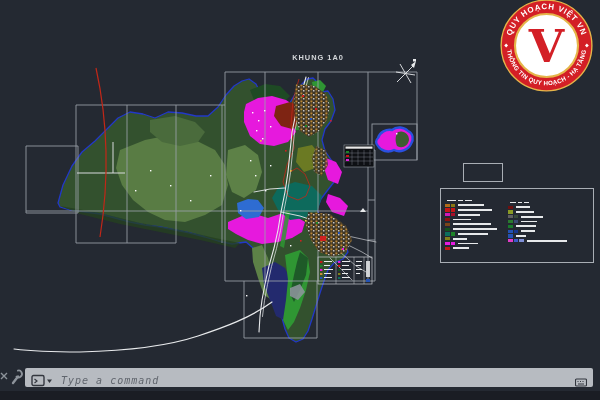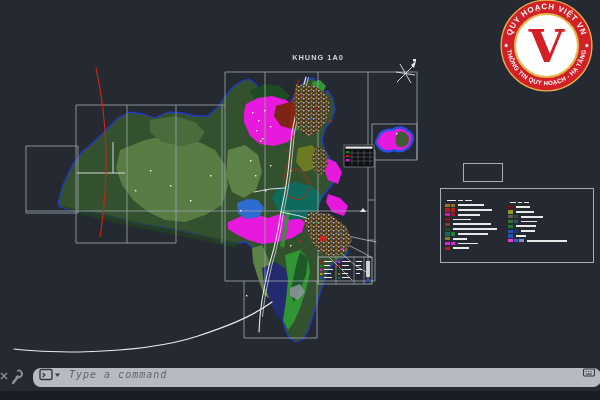--- a/index.html
+++ b/index.html
@@ -11,21 +11,21 @@
   .legend-minibox{position:absolute;left:463px;top:163px;width:40px;height:19px;
               border:1px solid #a9aeb5;box-sizing:border-box;}
   .lcol{position:absolute;top:9px;}
   .lcol.left{left:4px;}
   .lcol.right{left:67px;top:11px;}
   .lrow{display:flex;align-items:center;height:4.8px;}
   .sw{width:4.5px;height:3.2px;margin-right:1px;flex:none;}
   .lbar{height:1.8px;background:#e7e9eb;margin-left:2px;flex:none;}
   
   .cmdbar{position:absolute;left:25px;top:368px;width:568px;height:19px;background:#b7bbc1;
-          border-radius:8px;display:flex;align-items:flex-start;padding:0 6px;box-sizing:border-box;margin-left:8px;}
+          border-radius:2px;display:flex;align-items:flex-end;padding:0 6px;box-sizing:border-box;}
   .cmdbar input{flex:1;background:transparent;border:none;outline:none;
           font-family:"DejaVu Sans Mono",monospace;font-size:10px;color:#3a3e46;margin-left:6px;}
   .cmdbar input::placeholder{color:#60656d;font-style:italic;letter-spacing:1px;}
   .bottom-strip{position:absolute;left:0;bottom:0;width:600px;height:9px;background:#1a1d24;}
   .edge-icons{position:absolute;left:0;top:366px;width:25px;height:22px;}
 </style>
 </head>
 <body>
 
 <div id="screen">

